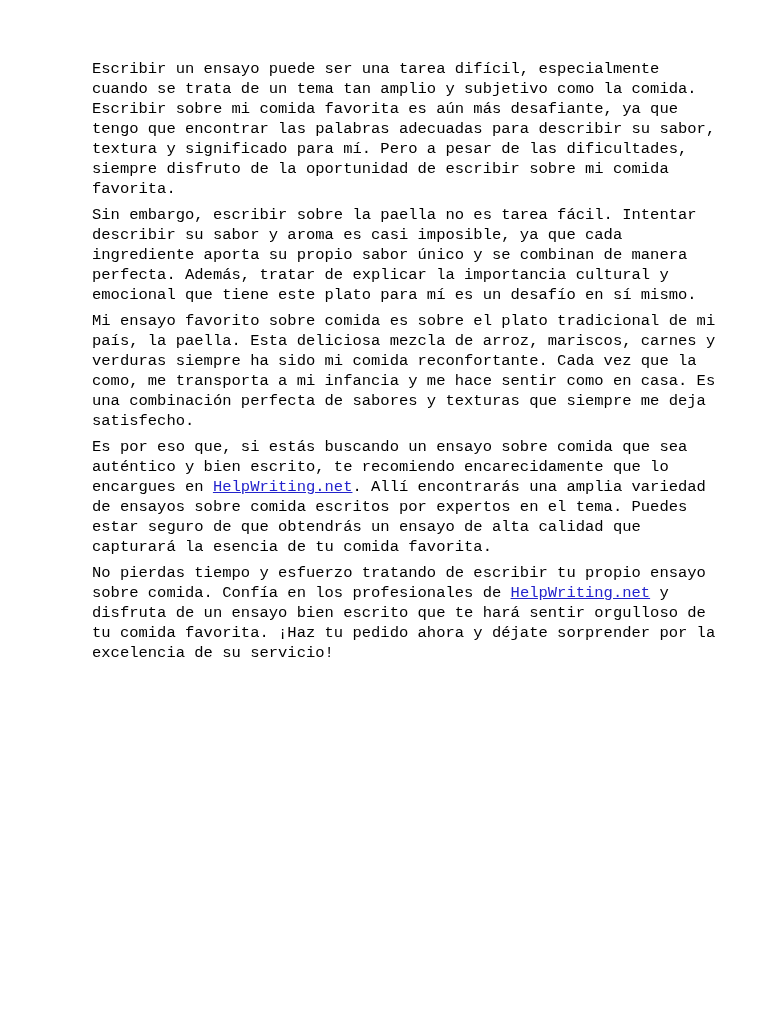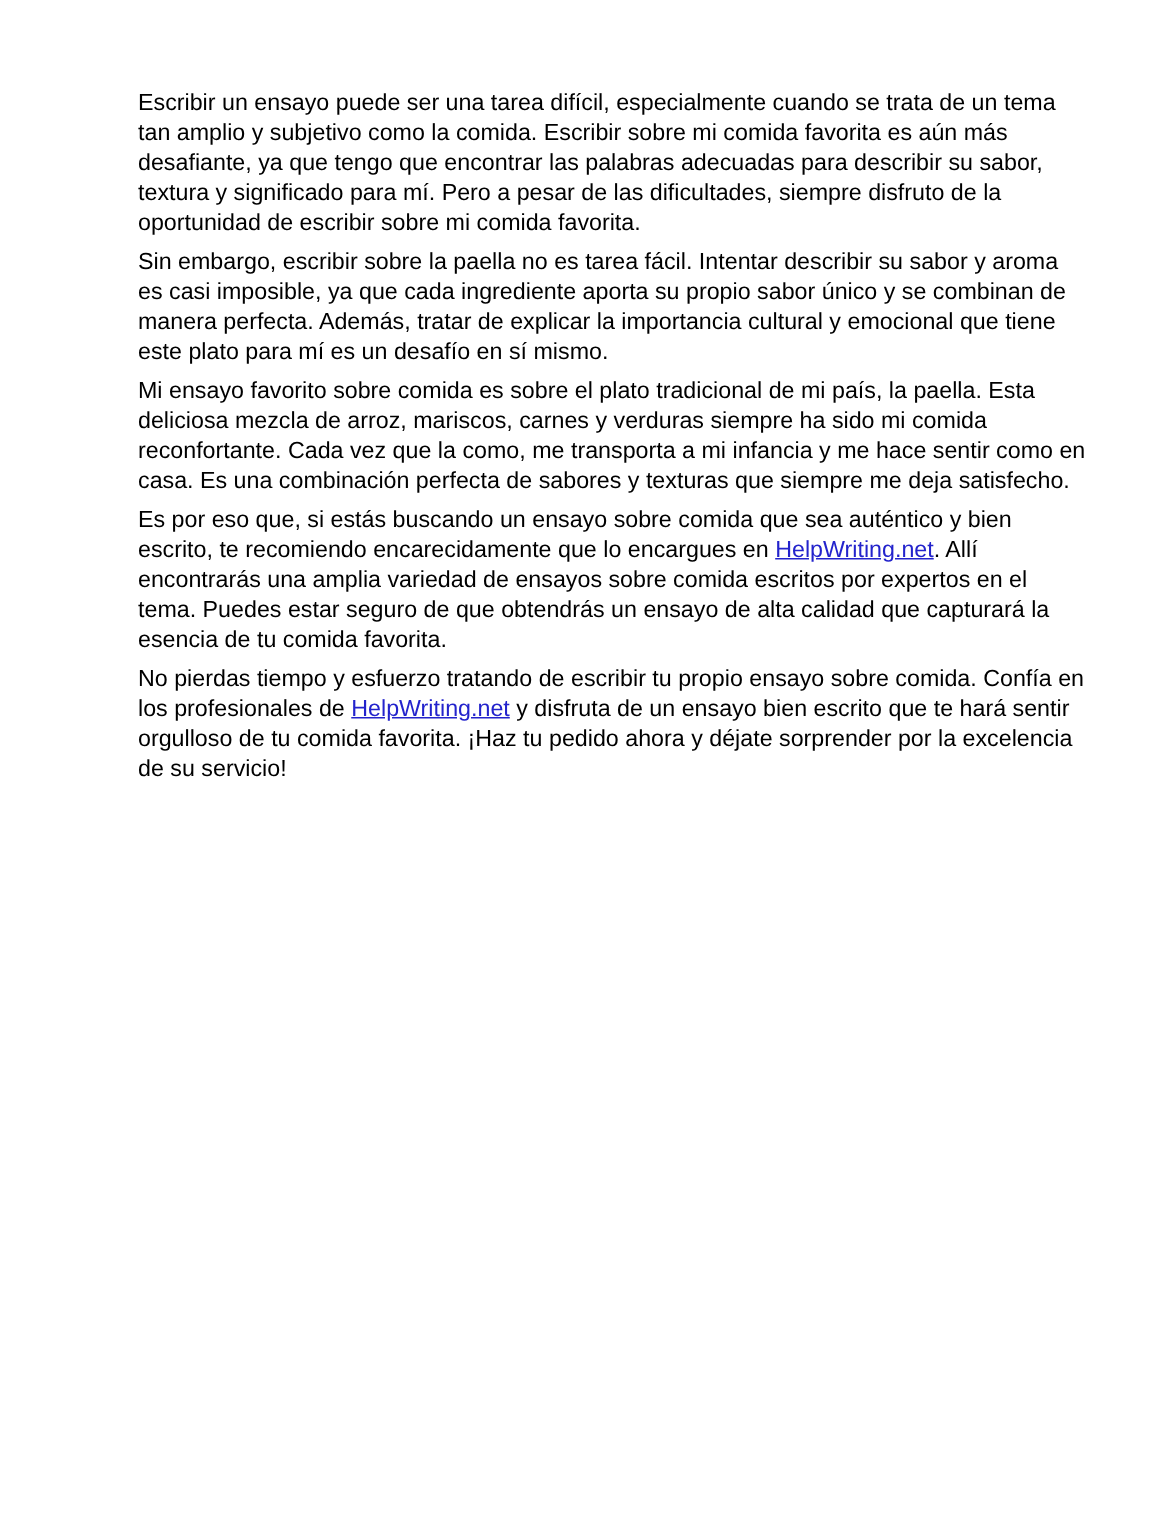--- a/index.html
+++ b/index.html
@@ -6,21 +6,21 @@
     margin: 0;
     padding: 0;
     background: #ffffff;
   }
   .page {
     position: relative;
     width: 768px;
     height: 1024px;
     background: #ffffff;
     overflow: hidden;
-    font-family: Liberation Sans, sans-serif;
+    font-family: Liberation Mono, monospace;
     color: #000000;
   }
   .content {
     position: absolute;
     left: 92px;
     top: 59px;
     width: 632px;
     font-size: 15.5px;
     line-height: 20px;
     text-align: left;

